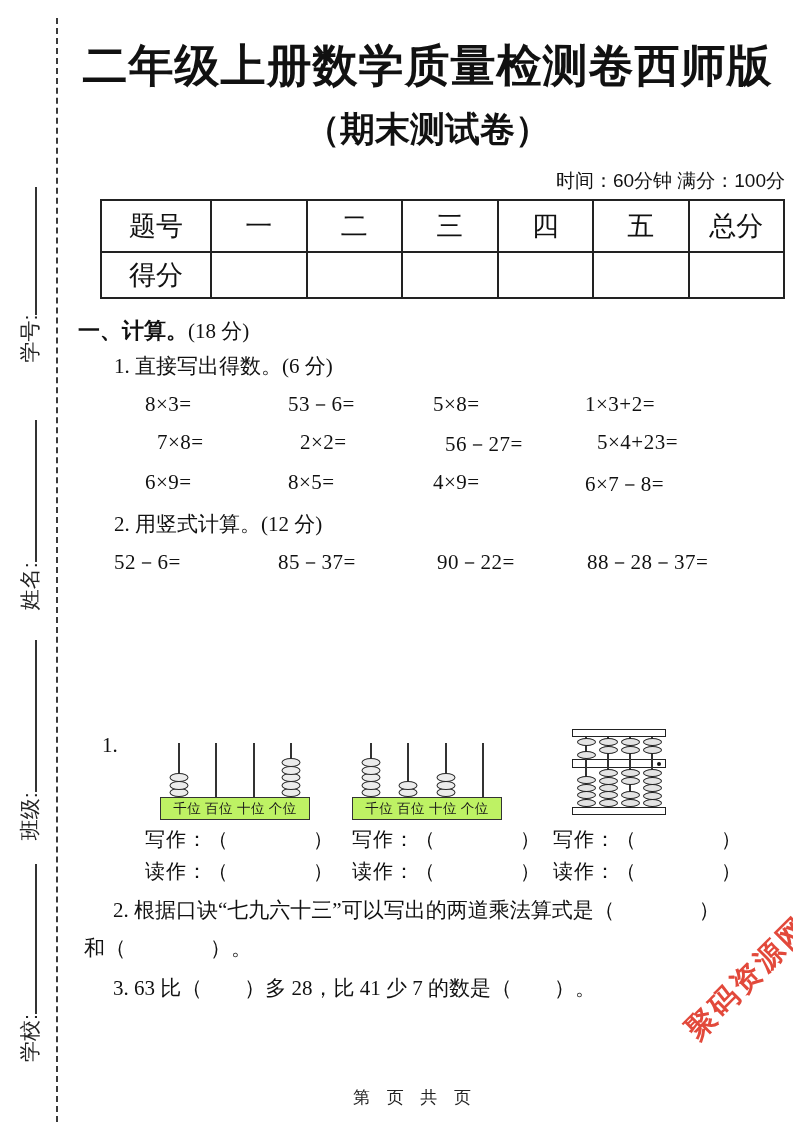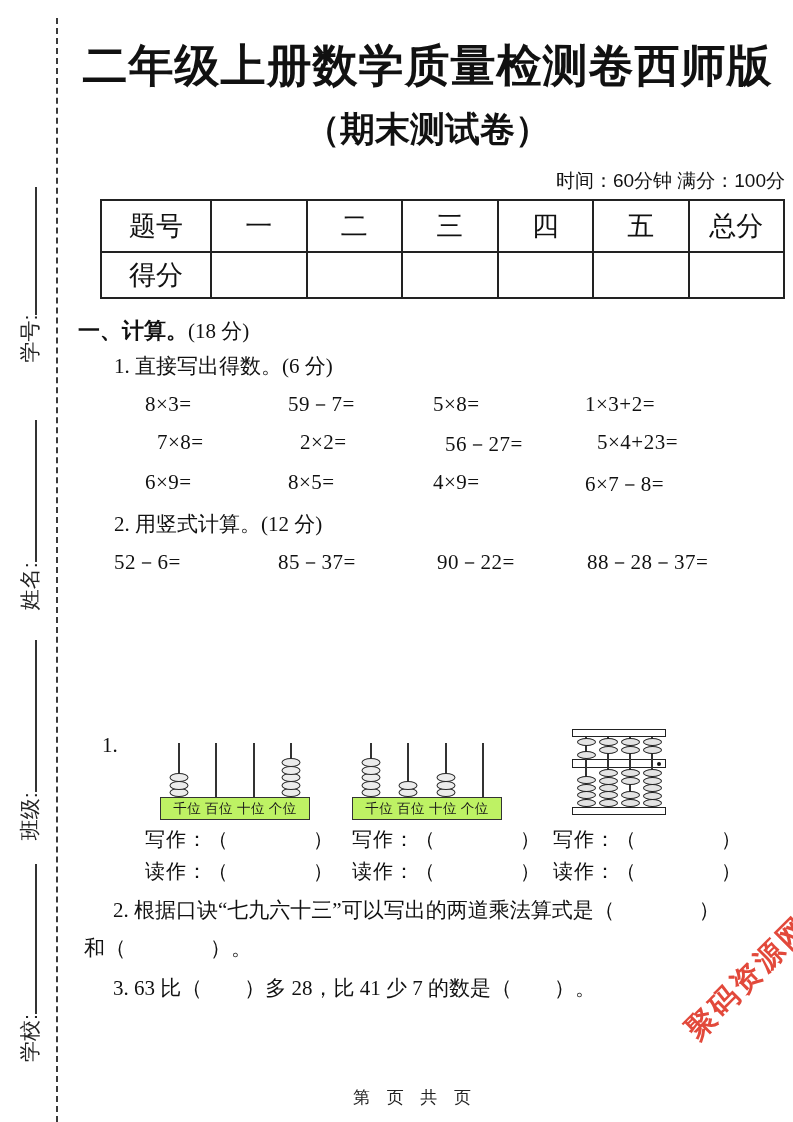--- a/index.html
+++ b/index.html
@@ -101,21 +101,21 @@
   </tbody>
     </table>
 
   <div class="abs" style="left:78px;top:316px;">
     <span class="sec-label">一、计算。</span><span class="sec-note">(18 分)</span>
   </div>
   <div class="abs q" style="left:114px;top:352px;">1. 直接写出得数。(6 分)</div>
 
   <div class="abs prob-row q" style="left:145px;top:390px;align-items:center;">
     <span style="width:143px">8×3=</span>
-    <span style="width:145px">59－7=</span>
+    <span style="width:145px">53－6=</span>
     <span style="width:152px">5×8=</span>
     <span>1×3+2=</span>
   </div>
   <div class="abs prob-row q" style="left:157px;top:430px;">
     <span style="width:143px">7×8=</span>
     <span style="width:145px">2×2=</span>
     <span style="width:152px">56－27=</span>
     <span>5×4+23=</span>
   </div>
   <div class="abs prob-row q" style="left:145px;top:470px;">

